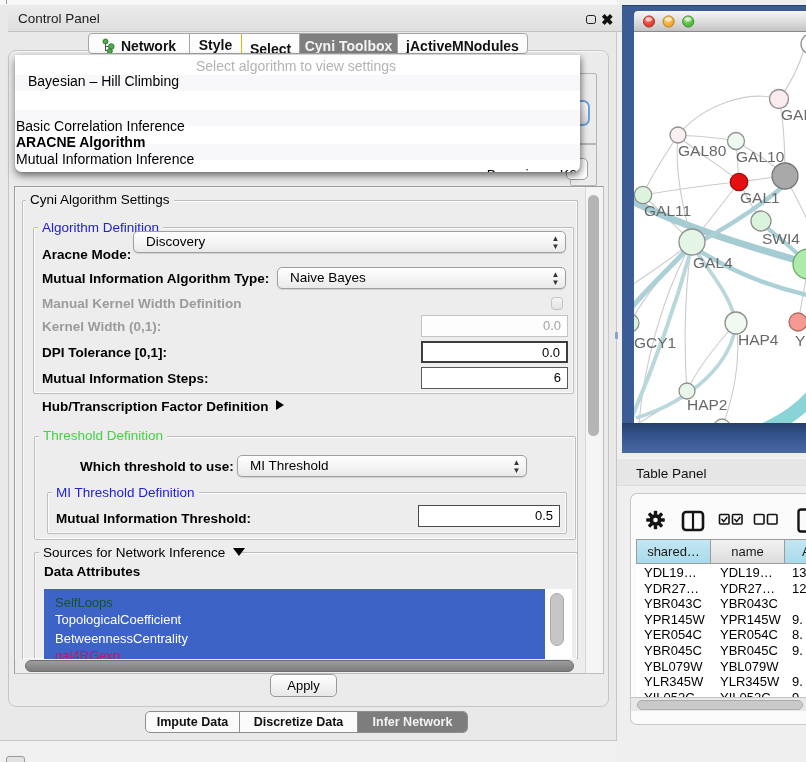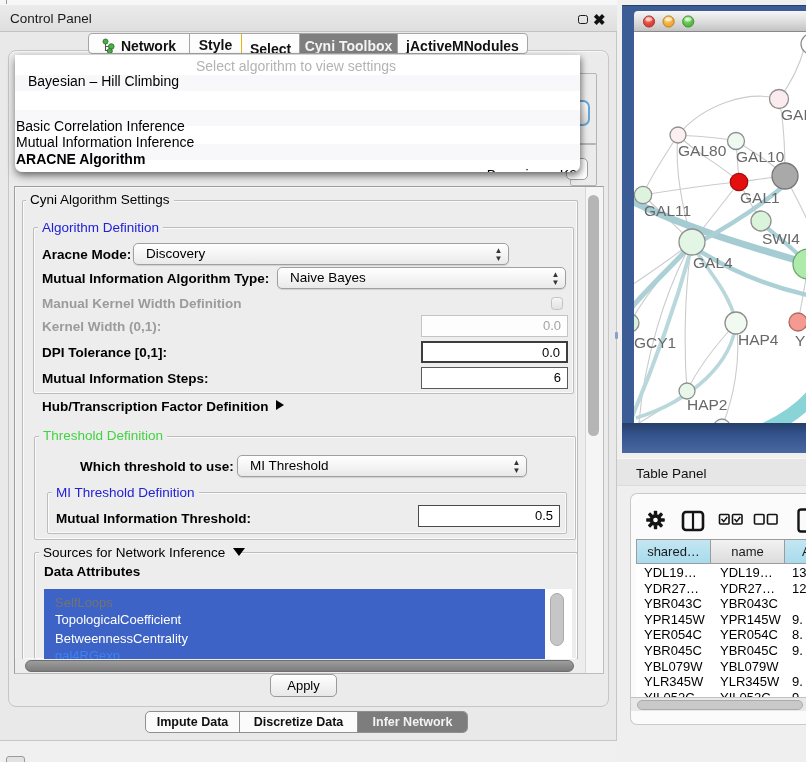--- a/index.html
+++ b/index.html
@@ -24,21 +24,21 @@
 }
 .groupbox { position:absolute; border:1px solid #bdbdbd; border-radius:2px;
   box-shadow:inset 0 0 0 1px rgba(255,255,255,0.7); }
 .grouptitle { position:absolute; top:-8px; background:#ededed; padding:0 4px; font-size:13.5px; }
 </style>
 </head>
 <body>
 
 <div class="abs" id="cpwin" style="left:0; top:5px; width:617px; height:736px; background:#e9e9e9; border-right:1px solid #c6c6c6; border-bottom:1px solid #c6c6c6;">
 
-  <div class="abs" style="left:0; top:0; width:617px; height:27px; background:linear-gradient(180deg,#ebebeb,#dedede); border-bottom:1px solid #c2c2c2;text-align:center;">
+  <div class="abs" style="left:8px; top:0; width:617px; height:27px; background:linear-gradient(180deg,#ebebeb,#dedede); border-bottom:1px solid #c2c2c2;text-align:center;">
     <div class="abs" style="left:10px; top:6px; font-size:13.5px; color:#1a1a1a;">Control Panel</div>
     <div class="abs" style="left:578px; top:10px; width:10px; height:9px; border:1.6px solid #1a1a1a; border-radius:2.5px;"></div>
     <div class="abs" style="left:593px; top:6px; font-size:15px; font-weight:bold; color:#111;">✖</div>
   </div>
 
   <div class="abs" style="left:8px; top:45px; width:601px; height:657px; background:#ebebeb; border:1px solid #c6c6c6; border-radius:8px; box-shadow:inset 0 1px 0 #f8f8f8;"></div>
 
   <div class="abs" style="left:88px; top:28px; width:440px; height:21px; background:#fdfdfd; border:1px solid #a5a5a5; border-radius:4px; overflow:hidden; display:flex;">
     <div style="width:101px; height:100%; border-right:1px solid #a5a5a5; padding-top:5px; display:flex; align-items:center; justify-content:center; font-size:14px; font-weight:bold; color:#111;">
       <svg width="15" height="16" viewBox="0 0 15 16" style="margin-right:4px;">
@@ -65,21 +65,21 @@
 
   <div class="abs" id="form" style="left:0; top:0; width:617px; height:736px; pointer-events:none;">
 
     <div class="groupbox" style="left:22px; top:195px; width:556px; height:459px; border-bottom:none; border-radius:2px 2px 0 0;"></div>
     <div class="grouptitle" style="left:26px; top:187px; color:#000;">Cyni Algorithm Settings</div>
 
     <div class="groupbox" style="left:33px; top:222px; width:541px; height:167px;"></div>
     <div class="grouptitle" style="left:38px; top:215px; color:#2121d6;">Algorithm Definition</div>
 
     <div class="abs b13" style="left:42px; top:242px;">Aracne Mode:</div>
-    <div class="combo" style="left:133px; top:238px; width:376px;">Discovery<span class="arr">▲<br>▼</span></div>
+    <div class="combo" style="left:133px; top:226px; width:433px;">Discovery<span class="arr">▲<br>▼</span></div>
 
     <div class="abs b13" style="left:42px; top:266px;">Mutual Information Algorithm Type:</div>
     <div class="combo" style="left:277px; top:262px; width:289px;">Naive Bayes<span class="arr">▲<br>▼</span></div>
 
     <div class="abs b13 grey" style="left:42px; top:291px;">Manual Kernel Width Definition</div>
     <div class="abs" style="left:551px; top:292px; width:12px; height:13px; border:1px solid #c2c2c2; border-radius:3.5px; background:linear-gradient(180deg,#f6f6f6,#e2e2e2);"></div>
 
     <div class="abs b13 grey" style="left:42px; top:314px;">Kernel Width (0,1):</div>
     <div class="field" style="left:421px; top:310px; width:147px; border:1px solid #c4c4c4; color:#a3a3a3; background:#fdfdfd;">0.0</div>
 
@@ -105,24 +105,24 @@
     <div class="field" style="left:418px; top:500px; width:142px; border:1.5px solid #4a4a4a;">0.5</div>
 
     <div class="groupbox" style="left:34px; top:547px; width:544px; height:107px; border-bottom:none;"></div>
     <div class="grouptitle" style="left:39px; top:540px; color:#000;">Sources for Network Inference &nbsp;</div>
     <div class="abs" style="left:233px; top:543px; width:0; height:0; border-top:8px solid #000; border-left:6px solid transparent; border-right:6px solid transparent;"></div>
 
     <div class="abs b13" style="left:44px; top:559px;">Data Attributes</div>
 
     <div class="abs" style="left:44px; top:584px; width:528px; height:72px; background:#fff; overflow:hidden;">
       <div class="abs" style="left:0; top:0; width:501px; height:72px; background:#3e63c6;"></div>
-      <div class="abs" style="left:11px; top:6px; font-size:13px; color:#737373;">SelfLoops</div>
+      <div class="abs" style="left:11px; top:6px; font-size:13px; color:#14532d;">SelfLoops</div>
       <div class="abs" style="left:11px; top:23px; font-size:13px; color:#fff;">TopologicalCoefficient</div>
       <div class="abs" style="left:11px; top:42px; font-size:13px; color:#fff;">BetweennessCentrality</div>
-      <div class="abs" style="left:11px; top:59px; font-size:13px; color:#3b82f6;">gal4RGexp</div>
+      <div class="abs" style="left:11px; top:59px; font-size:13px; color:#be185d;">gal4RGexp</div>
       <div class="abs" style="left:506px; top:4px; width:14px; height:53px; background:#c6c6c6; border:1px solid #aaa; border-radius:7px;"></div>
     </div>
 
     <div class="abs" style="left:15px; top:654px; width:588px; height:14px; background:#ededed;"></div>
     <div class="abs" style="left:25px; top:655px; width:549px; height:12px; background:linear-gradient(180deg,#9d9d9d,#7c7c7c); border:1px solid #6e6e6e; border-radius:6px;"></div>
 
     <div class="abs" style="left:585px; top:182px; width:18px; height:486px; background:#f5f5f5; border-left:1px solid #d8d8d8;"></div>
     <div class="abs" style="left:588px; top:190px; width:11px; height:241px; background:#b5b5b5; border-radius:6px;"></div>
   </div>
 
@@ -140,22 +140,22 @@
 
 <div class="abs" style="left:615px; top:332px; width:3px; height:7px; background:#8aa0c8; border-radius:1px;"></div>
 
 <div class="abs" style="left:6px; top:756px; width:19px; height:14px; background:#e2e2e2; border:1px solid #9a9a9a; border-radius:3px;"></div>
 
 <div class="abs" id="popup" style="left:15px; top:55px; width:565px; height:117px; background:repeating-linear-gradient(180deg,#ffffff 0px,#ffffff 18px,#ffffff 18px,#f8f8fa 18.5px,#f8f8fa 34px,#ffffff 34.5px) 0 2px, #fff; border-radius:0 0 7px 7px; box-shadow:0 4px 8px rgba(0,0,0,0.45), 2px 2px 5px rgba(0,0,0,0.18); overflow:hidden;">
   <div class="abs" style="left:181px; top:3px; font-size:14px; color:#b3b3b3;">Select algorithm to view settings</div>
   <div class="abs" style="left:1px; top:18px; width:561px; font-size:14px; color:#000;">
     <div style="height:16.2px; line-height:16.2px;padding-left:12px;">Bayesian – Hill Climbing</div>
     <div style="height:16.2px; line-height:16.2px;margin-top:29px;">Basic Correlation Inference</div>
+    <div style="height:16.2px; line-height:16.2px; font-weight:bold;">ARACNE Algorithm</div>
     <div style="height:16.2px; line-height:16.2px;">Mutual Information Inference</div>
-    <div style="height:16.2px; line-height:16.2px; font-weight:bold;">ARACNE Algorithm</div>
     <div style="height:16.2px; line-height:16.2px;text-align:right;">Bayesian – K2</div>
     <div style="height:16.2px; line-height:16.2px;">Dream8 DC_TDC Algorithm</div>
   </div>
 </div>
 
 <div class="abs" id="netwin" style="left:622px; top:5px; width:184px; height:448px; background:#3c5c95; border-top:1px solid #27406b;">
 
   <div class="abs" style="left:0; top:417px; width:184px; height:31px; background:linear-gradient(180deg,#253f69 0%,#33518a 35%,#4a68a2 100%);"></div>
 
   <div class="abs" style="left:12px; top:5px; width:172px; height:21px; background:linear-gradient(180deg,#f6f6f6 0%,#dcdcdc 55%,#c3c3c3 100%); border-bottom:1px solid #8a8a8a; border-radius:4px 0 0 0;">

